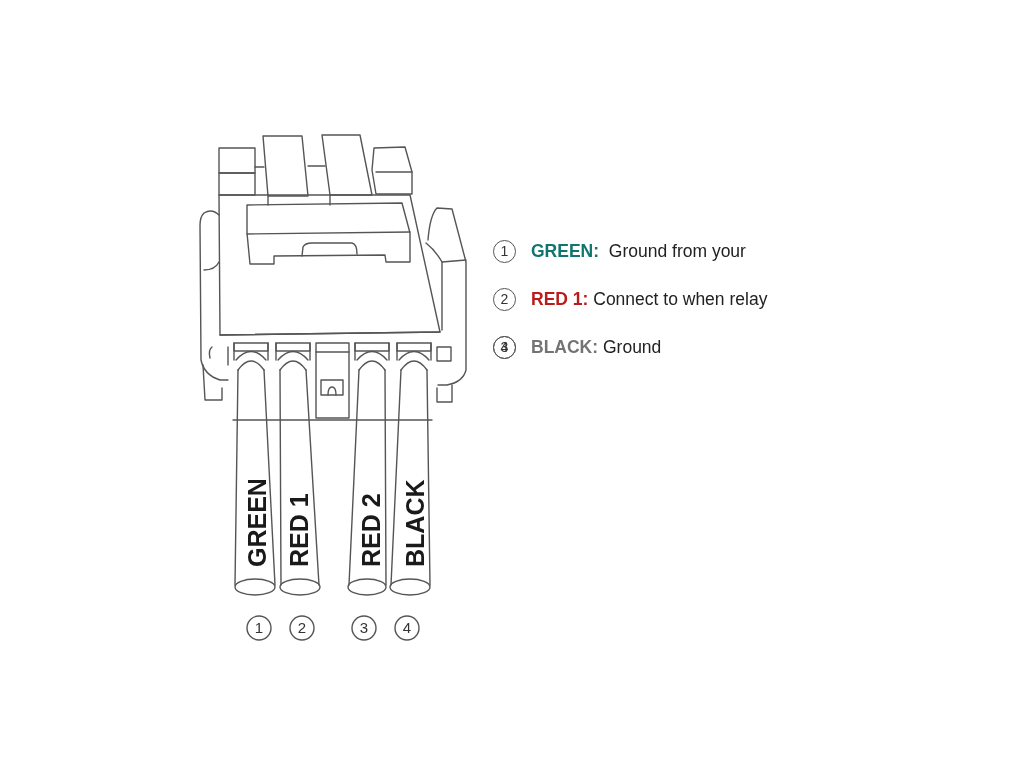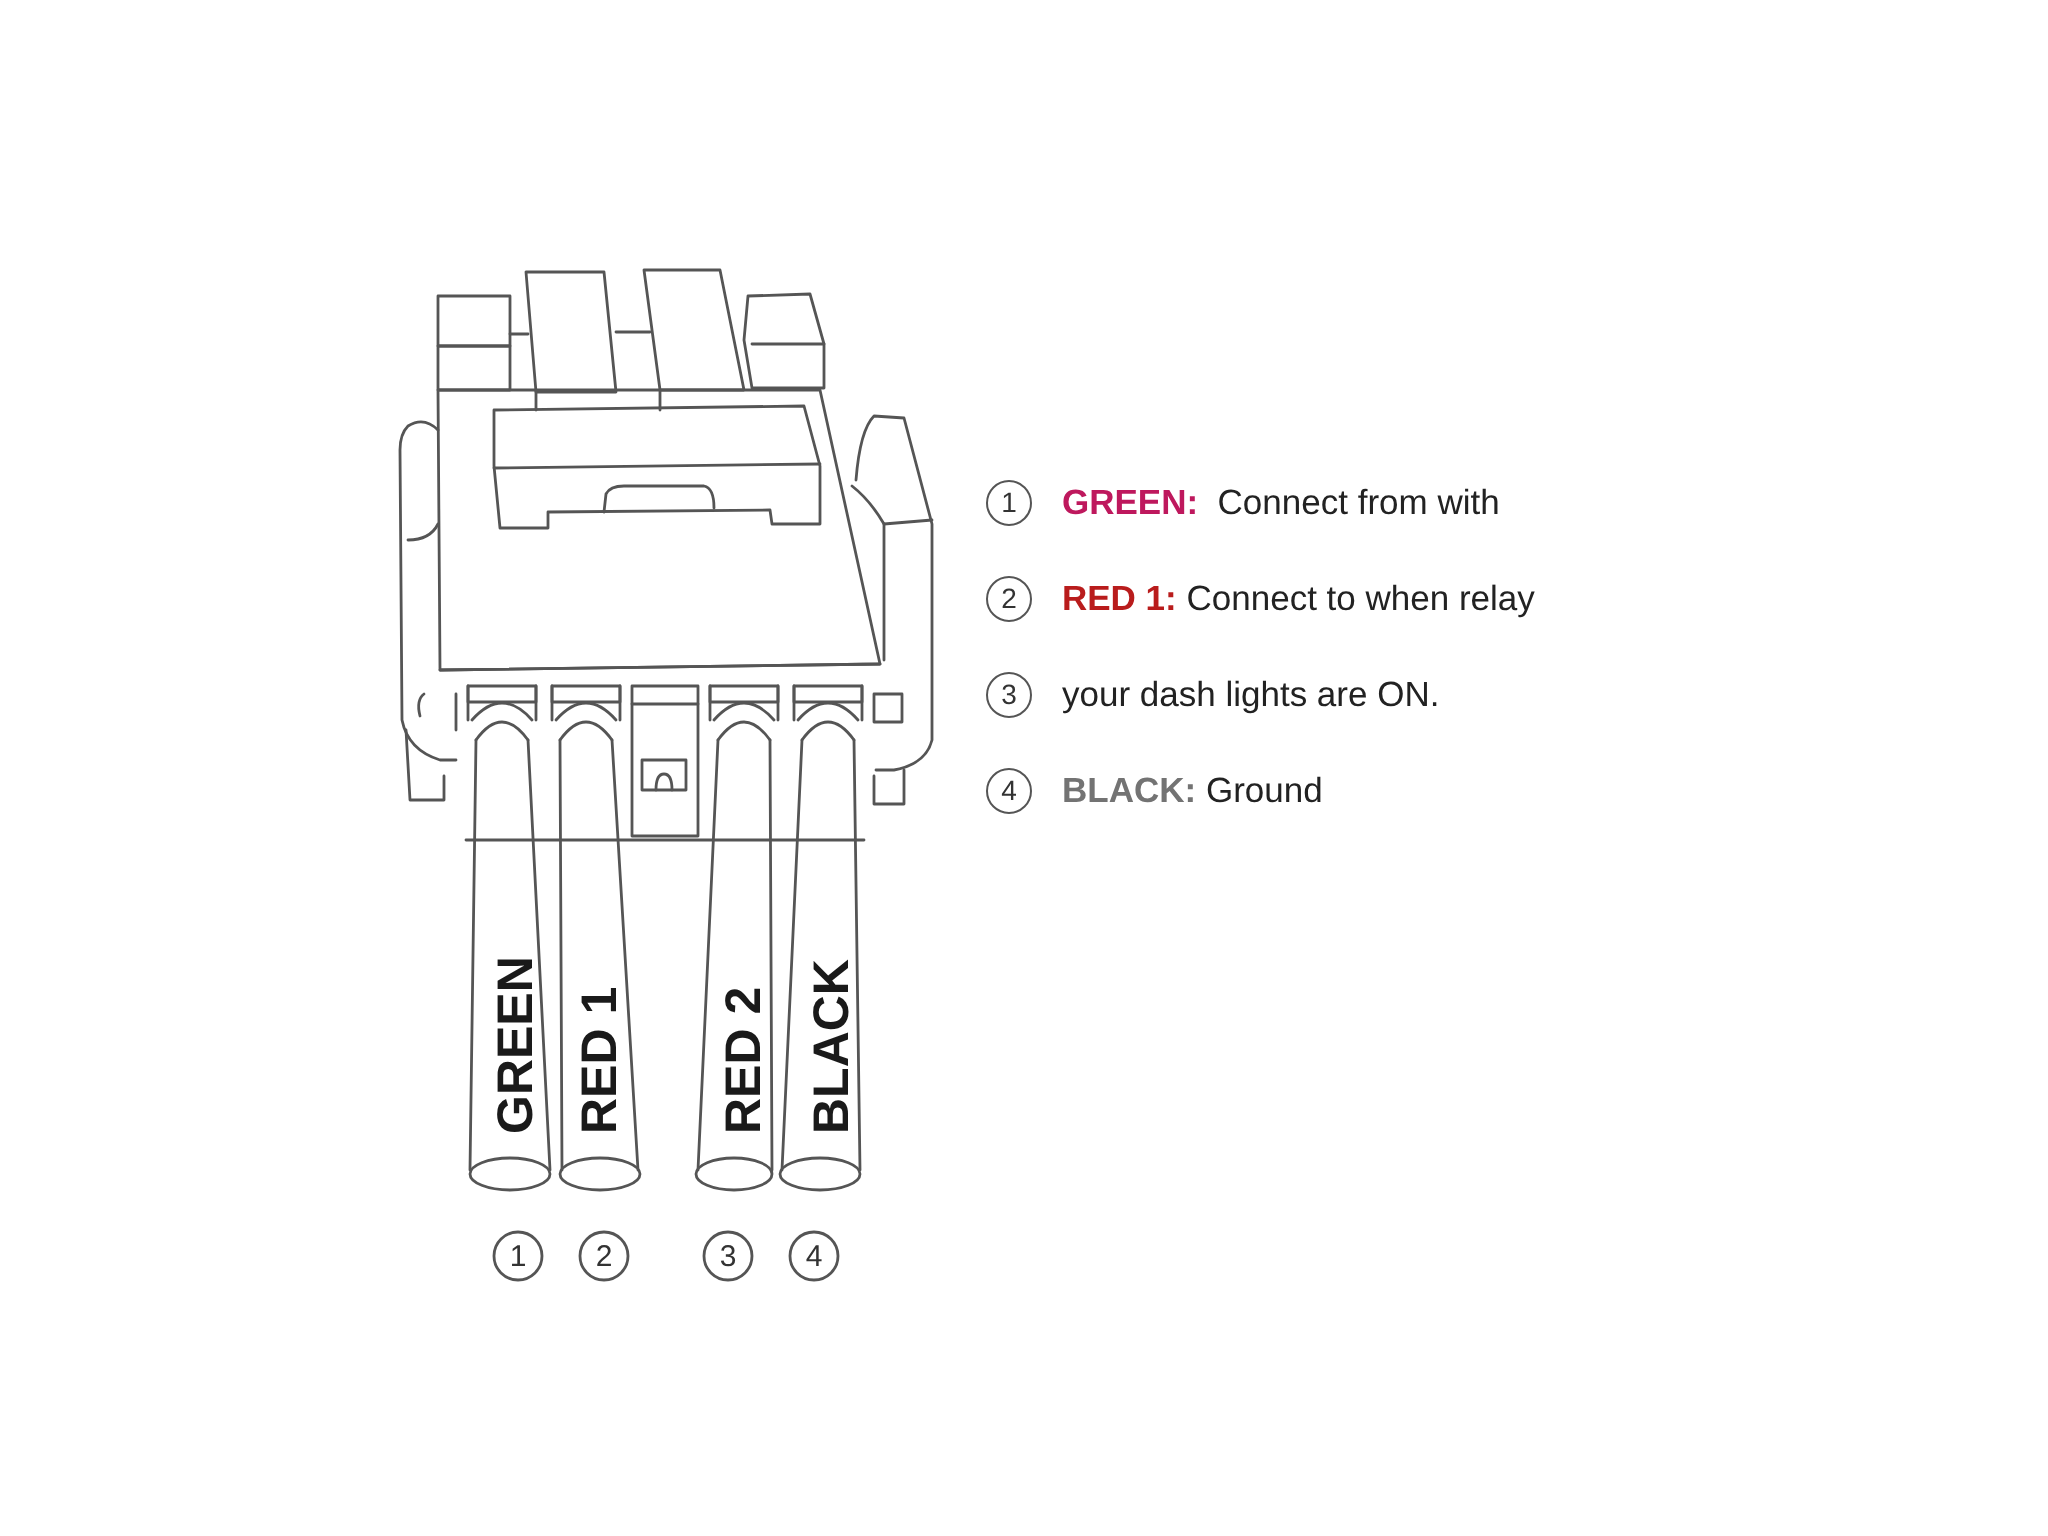--- a/index.html
+++ b/index.html
@@ -112,27 +112,26 @@
     <circle class="line" cx="364" cy="628" r="12"></circle>
     <text class="pin-num" x="364" y="633" text-anchor="middle">3</text>
     <circle class="line" cx="407" cy="628" r="12"></circle>
     <text class="pin-num" x="407" y="633" text-anchor="middle">4</text>
   </g>
 </svg>
 
 <div class="legend">
   <div class="legend-item">
     <span class="legend-num">1</span>
-    <span class="text-line"><span class="legend-key" style="color:#be185d">GREEN:</span>&nbsp;&nbsp;<span>Connect from with</span></span>
+    <span class="text-line"><span class="legend-key" style="color:#0f766e">GREEN:</span>&nbsp;&nbsp;<span>Ground from your</span></span>
   </div>
   <div class="legend-item">
     <span class="legend-num">2</span>
     <span class="text-line"><span class="legend-key" style="color:#b91c1c">RED 1:</span> <span>Connect to when relay</span></span>
   </div>
   <div class="legend-item">
     <span class="legend-num">3</span>
-    <span class="text-line">your dash lights are ON.</span>
   </div>
   <div class="legend-item">
     <span class="legend-num">4</span>
     <span class="text-line"><span class="legend-key" style="color:#737373">BLACK:</span> <span>Ground</span></span>
   </div>
 </div>
 
 </body></html>

